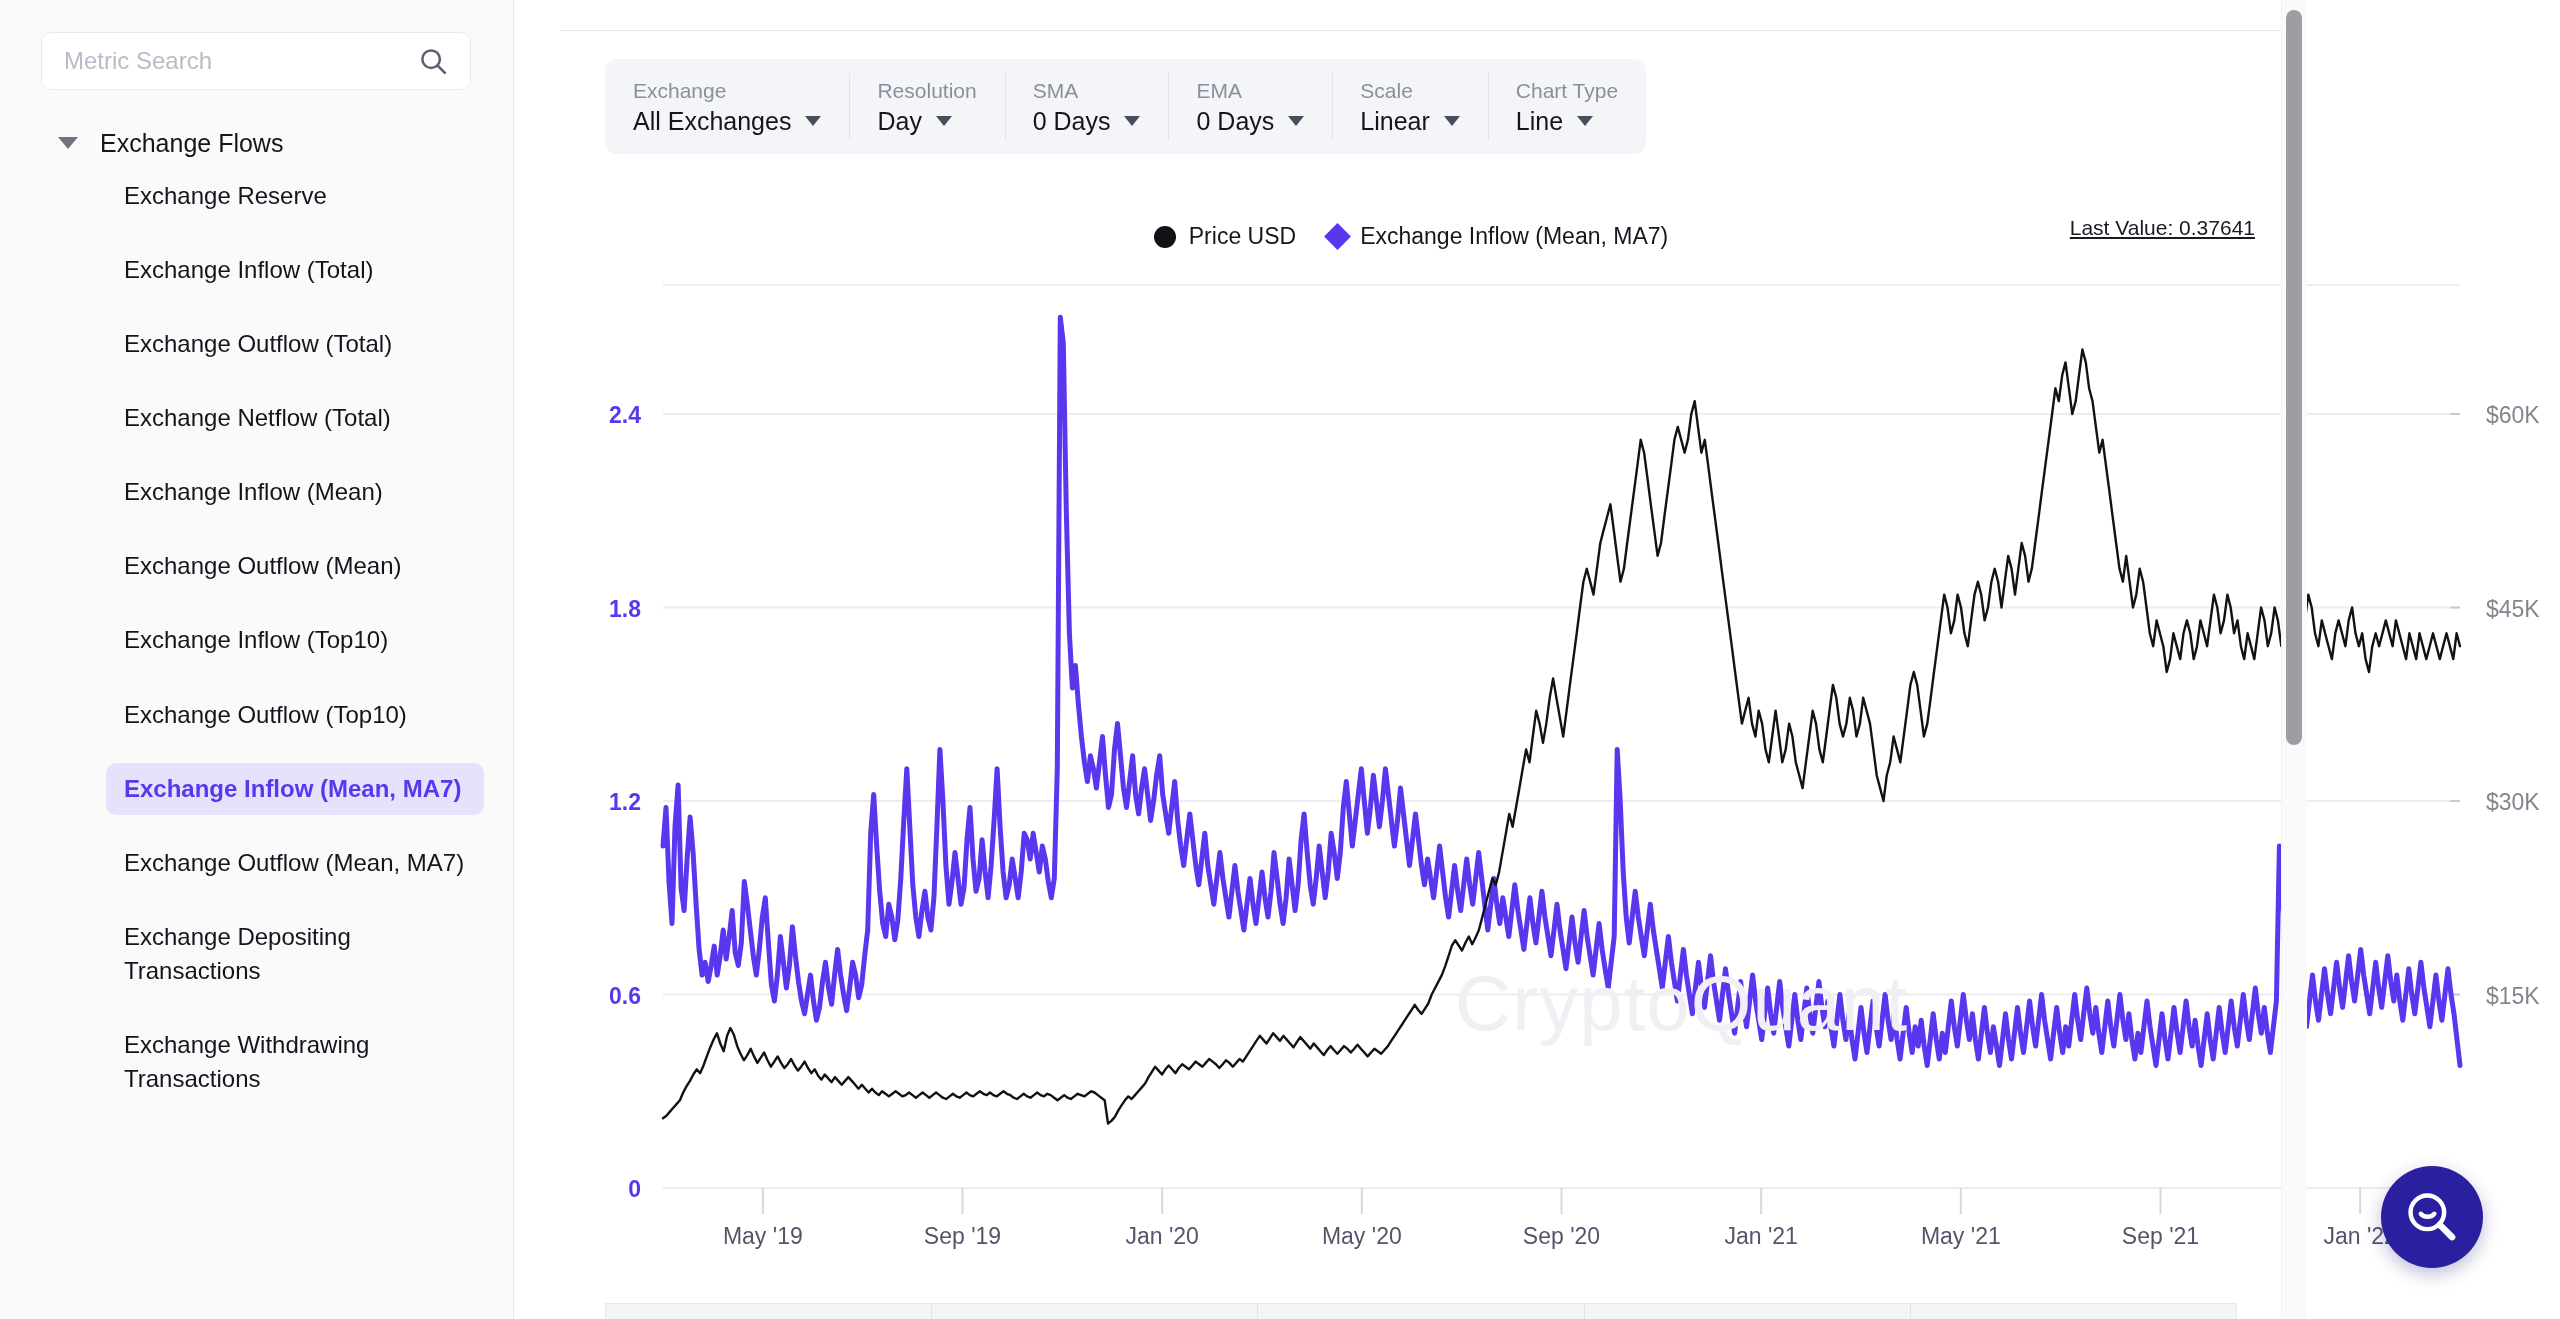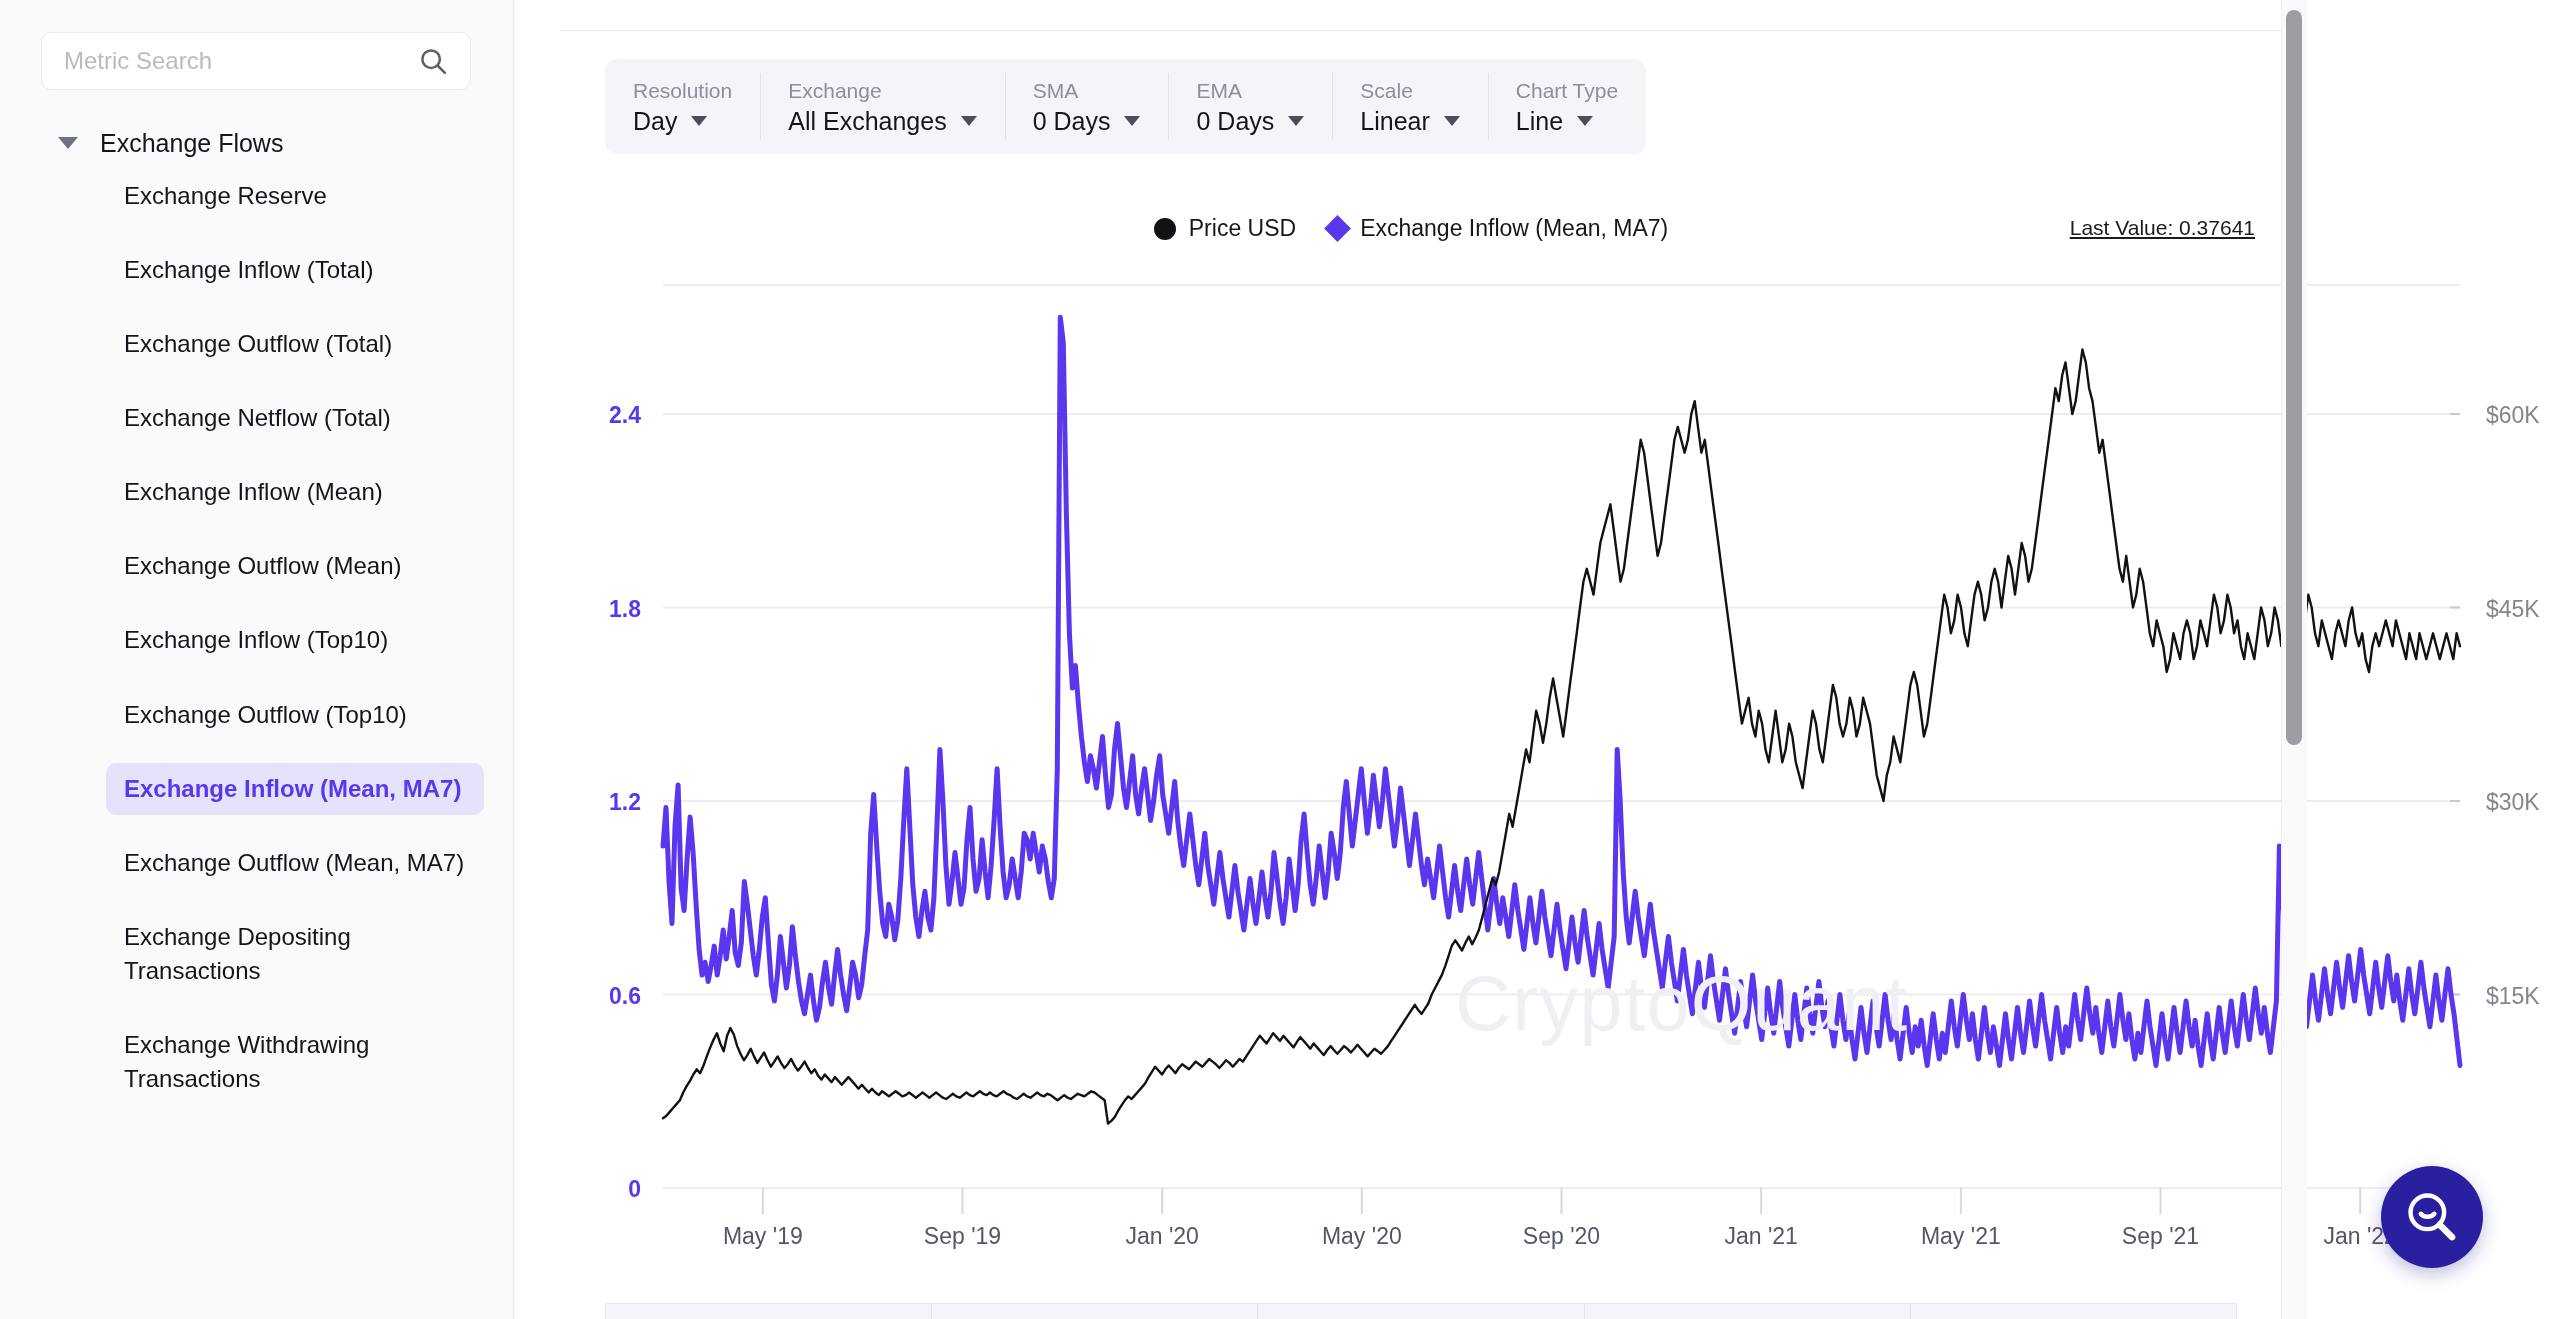--- a/index.html
+++ b/index.html
@@ -69,21 +69,21 @@
   .tb-value { font-size:25px; color:#15161d; display:flex; align-items:center; line-height:1; }
   .tb-caret {
     width:0; height:0; border-left:8px solid transparent;
     border-right:8px solid transparent; border-top:10px solid #4a4d5c;
     margin-left:14px;
   }
 
   
   .legend { position:absolute; top:215px; left:0; right:0; height:40px; }
   .legend-items {
-    position:absolute; left:0; right:0; top:0; display:flex;
+    position:absolute; left:0; right:0; top:8px; display:flex;
     justify-content:center; gap:32px; align-items:center;
   }
   .leg-item { display:flex; align-items:center; font-size:23px; color:#16171e; cursor:pointer; }
   .leg-dot { width:22px; height:22px; border-radius:50%; background:#111216; margin-right:13px; }
   .leg-diamond {
     width:19px; height:19px; background:#5a37ef; margin-right:13px;
     transform:rotate(45deg);
   }
   .last-value {
     position:absolute; right:52px; top:1px; font-size:21px; color:#1a1b22;
@@ -158,30 +158,30 @@
       <div class="leaf spaced">Exchange Depositing Transactions</div>
       <div class="leaf spaced">Exchange Withdrawing Transactions</div>
     </div>
   </aside>
 
   <section class="main">
     <div class="topline"></div>
 
     <div class="toolbar">
       <div class="tb-cell">
+        <span class="tb-label">Exchange</span>
+        <span class="tb-value">
+          <span>All Exchanges</span>
+          <i class="tb-caret"></i>
+        </span>
+      </div>
+      <div class="tb-cell">
         <span class="tb-label">Resolution</span>
         <span class="tb-value">
           <span>Day</span>
-          <i class="tb-caret"></i>
-        </span>
-      </div>
-      <div class="tb-cell">
-        <span class="tb-label">Exchange</span>
-        <span class="tb-value">
-          <span>All Exchanges</span>
           <i class="tb-caret"></i>
         </span>
       </div>
       <div class="tb-cell">
         <span class="tb-label">SMA</span>
         <span class="tb-value">
           <span>0 Days</span>
           <i class="tb-caret"></i>
         </span>
       </div>

